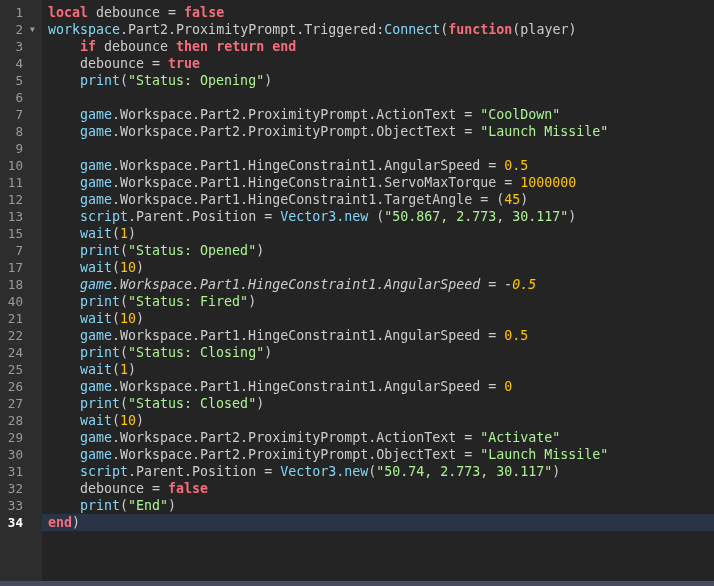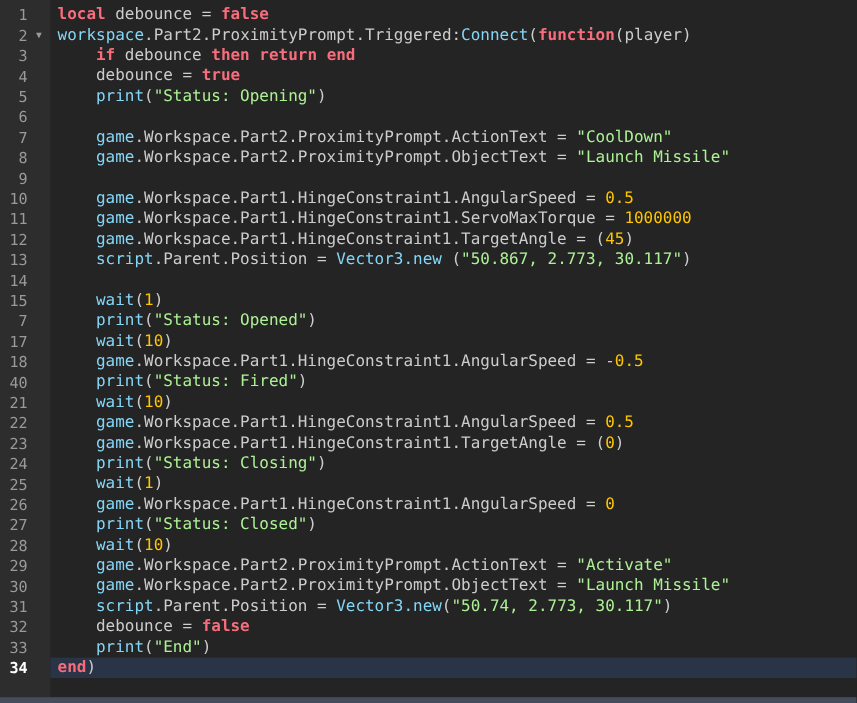--- a/index.html
+++ b/index.html
@@ -83,29 +83,27 @@
       <div class="line"><div class="gutter"><span class="ln">4</span><span class="fold"></span></div><div class="code" style="padding-left: 38px;"><span class="tk-p">debounce = </span><span class="tk-k">true</span></div></div>
       <div class="line"><div class="gutter"><span class="ln">5</span><span class="fold"></span></div><div class="code" style="padding-left: 38px;"><span class="tk-b">print</span><span class="tk-p">(</span><span class="tk-s">"Status: Opening"</span><span class="tk-p">)</span></div></div>
       <div class="line"><div class="gutter"><span class="ln">6</span><span class="fold"></span></div><div class="code" style="padding-left: 38px;"></div></div>
       <div class="line"><div class="gutter"><span class="ln">7</span><span class="fold"></span></div><div class="code" style="padding-left: 38px;"><span class="tk-b">game</span><span class="tk-p">.Workspace.Part2.ProximityPrompt.ActionText = </span><span class="tk-s">"CoolDown"</span></div></div>
       <div class="line"><div class="gutter"><span class="ln">8</span><span class="fold"></span></div><div class="code" style="padding-left: 38px;"><span class="tk-b">game</span><span class="tk-p">.Workspace.Part2.ProximityPrompt.ObjectText = </span><span class="tk-s">"Launch Missile"</span></div></div>
       <div class="line"><div class="gutter"><span class="ln">9</span><span class="fold"></span></div><div class="code" style="padding-left: 38px;"></div></div>
       <div class="line"><div class="gutter"><span class="ln">10</span><span class="fold"></span></div><div class="code" style="padding-left: 38px;"><span class="tk-b">game</span><span class="tk-p">.Workspace.Part1.HingeConstraint1.AngularSpeed = </span><span class="tk-n">0.5</span></div></div>
       <div class="line"><div class="gutter"><span class="ln">11</span><span class="fold"></span></div><div class="code" style="padding-left: 38px;"><span class="tk-b">game</span><span class="tk-p">.Workspace.Part1.HingeConstraint1.ServoMaxTorque = </span><span class="tk-n">1000000</span></div></div>
       <div class="line"><div class="gutter"><span class="ln">12</span><span class="fold"></span></div><div class="code" style="padding-left: 38px;"><span class="tk-b">game</span><span class="tk-p">.Workspace.Part1.HingeConstraint1.TargetAngle = (</span><span class="tk-n">45</span><span class="tk-p">)</span></div></div>
       <div class="line"><div class="gutter"><span class="ln">13</span><span class="fold"></span></div><div class="code" style="padding-left: 38px;"><span class="tk-b">script</span><span class="tk-p">.Parent.Position = </span><span class="tk-b">Vector3.new</span><span class="tk-p"> (</span><span class="tk-s">"50.867, 2.773, 30.117"</span><span class="tk-p">)</span></div></div>
-      <div class="line"><div class="gutter"><span class="ln">14</span><span class="fold"></span></div><div class="code" style="padding-left: 38px;"></div></div>
       <div class="line"><div class="gutter"><span class="ln">15</span><span class="fold"></span></div><div class="code" style="padding-left: 38px;"><span class="tk-b">wait</span><span class="tk-p">(</span><span class="tk-n">1</span><span class="tk-p">)</span></div></div>
       <div class="line"><div class="gutter"><span class="ln">7</span><span class="fold"></span></div><div class="code" style="padding-left: 38px;"><span class="tk-b">print</span><span class="tk-p">(</span><span class="tk-s">"Status: Opened"</span><span class="tk-p">)</span></div></div>
       <div class="line"><div class="gutter"><span class="ln">17</span><span class="fold"></span></div><div class="code" style="padding-left: 38px;"><span class="tk-b">wait</span><span class="tk-p">(</span><span class="tk-n">10</span><span class="tk-p">)</span></div></div>
-      <div class="line"><div class="gutter"><span class="ln">18</span><span class="fold"></span></div><div class="code" style="padding-left: 38px;"><span class="tk-b">game</span><span class="tk-p">.Workspace.Part1.HingeConstraint1.AngularSpeed = -</span><span class="tk-n">0.5</span></div></div>
+      <div class="line"><div class="gutter"><span class="ln">18</span><span class="fold"></span></div><div class="code" style="padding-left: 38px; font-style: italic;"><span class="tk-b">game</span><span class="tk-p">.Workspace.Part1.HingeConstraint1.AngularSpeed = -</span><span class="tk-n">0.5</span></div></div>
       <div class="line"><div class="gutter"><span class="ln">40</span><span class="fold"></span></div><div class="code" style="padding-left: 38px;"><span class="tk-b">print</span><span class="tk-p">(</span><span class="tk-s">"Status: Fired"</span><span class="tk-p">)</span></div></div>
       <div class="line"><div class="gutter"><span class="ln">21</span><span class="fold"></span></div><div class="code" style="padding-left: 38px;"><span class="tk-b">wait</span><span class="tk-p">(</span><span class="tk-n">10</span><span class="tk-p">)</span></div></div>
       <div class="line"><div class="gutter"><span class="ln">22</span><span class="fold"></span></div><div class="code" style="padding-left: 38px;"><span class="tk-b">game</span><span class="tk-p">.Workspace.Part1.HingeConstraint1.AngularSpeed = </span><span class="tk-n">0.5</span></div></div>
-      <div class="line"><div class="gutter"><span class="ln">23</span><span class="fold"></span></div><div class="code" style="padding-left: 38px;"><span class="tk-b">game</span><span class="tk-p">.Workspace.Part1.HingeConstraint1.TargetAngle = (</span><span class="tk-n">0</span><span class="tk-p">)</span></div></div>
       <div class="line"><div class="gutter"><span class="ln">24</span><span class="fold"></span></div><div class="code" style="padding-left: 38px;"><span class="tk-b">print</span><span class="tk-p">(</span><span class="tk-s">"Status: Closing"</span><span class="tk-p">)</span></div></div>
       <div class="line"><div class="gutter"><span class="ln">25</span><span class="fold"></span></div><div class="code" style="padding-left: 38px;"><span class="tk-b">wait</span><span class="tk-p">(</span><span class="tk-n">1</span><span class="tk-p">)</span></div></div>
       <div class="line"><div class="gutter"><span class="ln">26</span><span class="fold"></span></div><div class="code" style="padding-left: 38px;"><span class="tk-b">game</span><span class="tk-p">.Workspace.Part1.HingeConstraint1.AngularSpeed = </span><span class="tk-n">0</span></div></div>
       <div class="line"><div class="gutter"><span class="ln">27</span><span class="fold"></span></div><div class="code" style="padding-left: 38px;"><span class="tk-b">print</span><span class="tk-p">(</span><span class="tk-s">"Status: Closed"</span><span class="tk-p">)</span></div></div>
       <div class="line"><div class="gutter"><span class="ln">28</span><span class="fold"></span></div><div class="code" style="padding-left: 38px;"><span class="tk-b">wait</span><span class="tk-p">(</span><span class="tk-n">10</span><span class="tk-p">)</span></div></div>
       <div class="line"><div class="gutter"><span class="ln">29</span><span class="fold"></span></div><div class="code" style="padding-left: 38px;"><span class="tk-b">game</span><span class="tk-p">.Workspace.Part2.ProximityPrompt.ActionText = </span><span class="tk-s">"Activate"</span></div></div>
       <div class="line"><div class="gutter"><span class="ln">30</span><span class="fold"></span></div><div class="code" style="padding-left: 38px;"><span class="tk-b">game</span><span class="tk-p">.Workspace.Part2.ProximityPrompt.ObjectText = </span><span class="tk-s">"Launch Missile"</span></div></div>
       <div class="line"><div class="gutter"><span class="ln">31</span><span class="fold"></span></div><div class="code" style="padding-left: 38px;"><span class="tk-b">script</span><span class="tk-p">.Parent.Position = </span><span class="tk-b">Vector3.new</span><span class="tk-p">(</span><span class="tk-s">"50.74, 2.773, 30.117"</span><span class="tk-p">)</span></div></div>
       <div class="line"><div class="gutter"><span class="ln">32</span><span class="fold"></span></div><div class="code" style="padding-left: 38px;"><span class="tk-p">debounce = </span><span class="tk-k">false</span></div></div>
       <div class="line"><div class="gutter"><span class="ln">33</span><span class="fold"></span></div><div class="code" style="padding-left: 38px;"><span class="tk-b">print</span><span class="tk-p">(</span><span class="tk-s">"End"</span><span class="tk-p">)</span></div></div>

